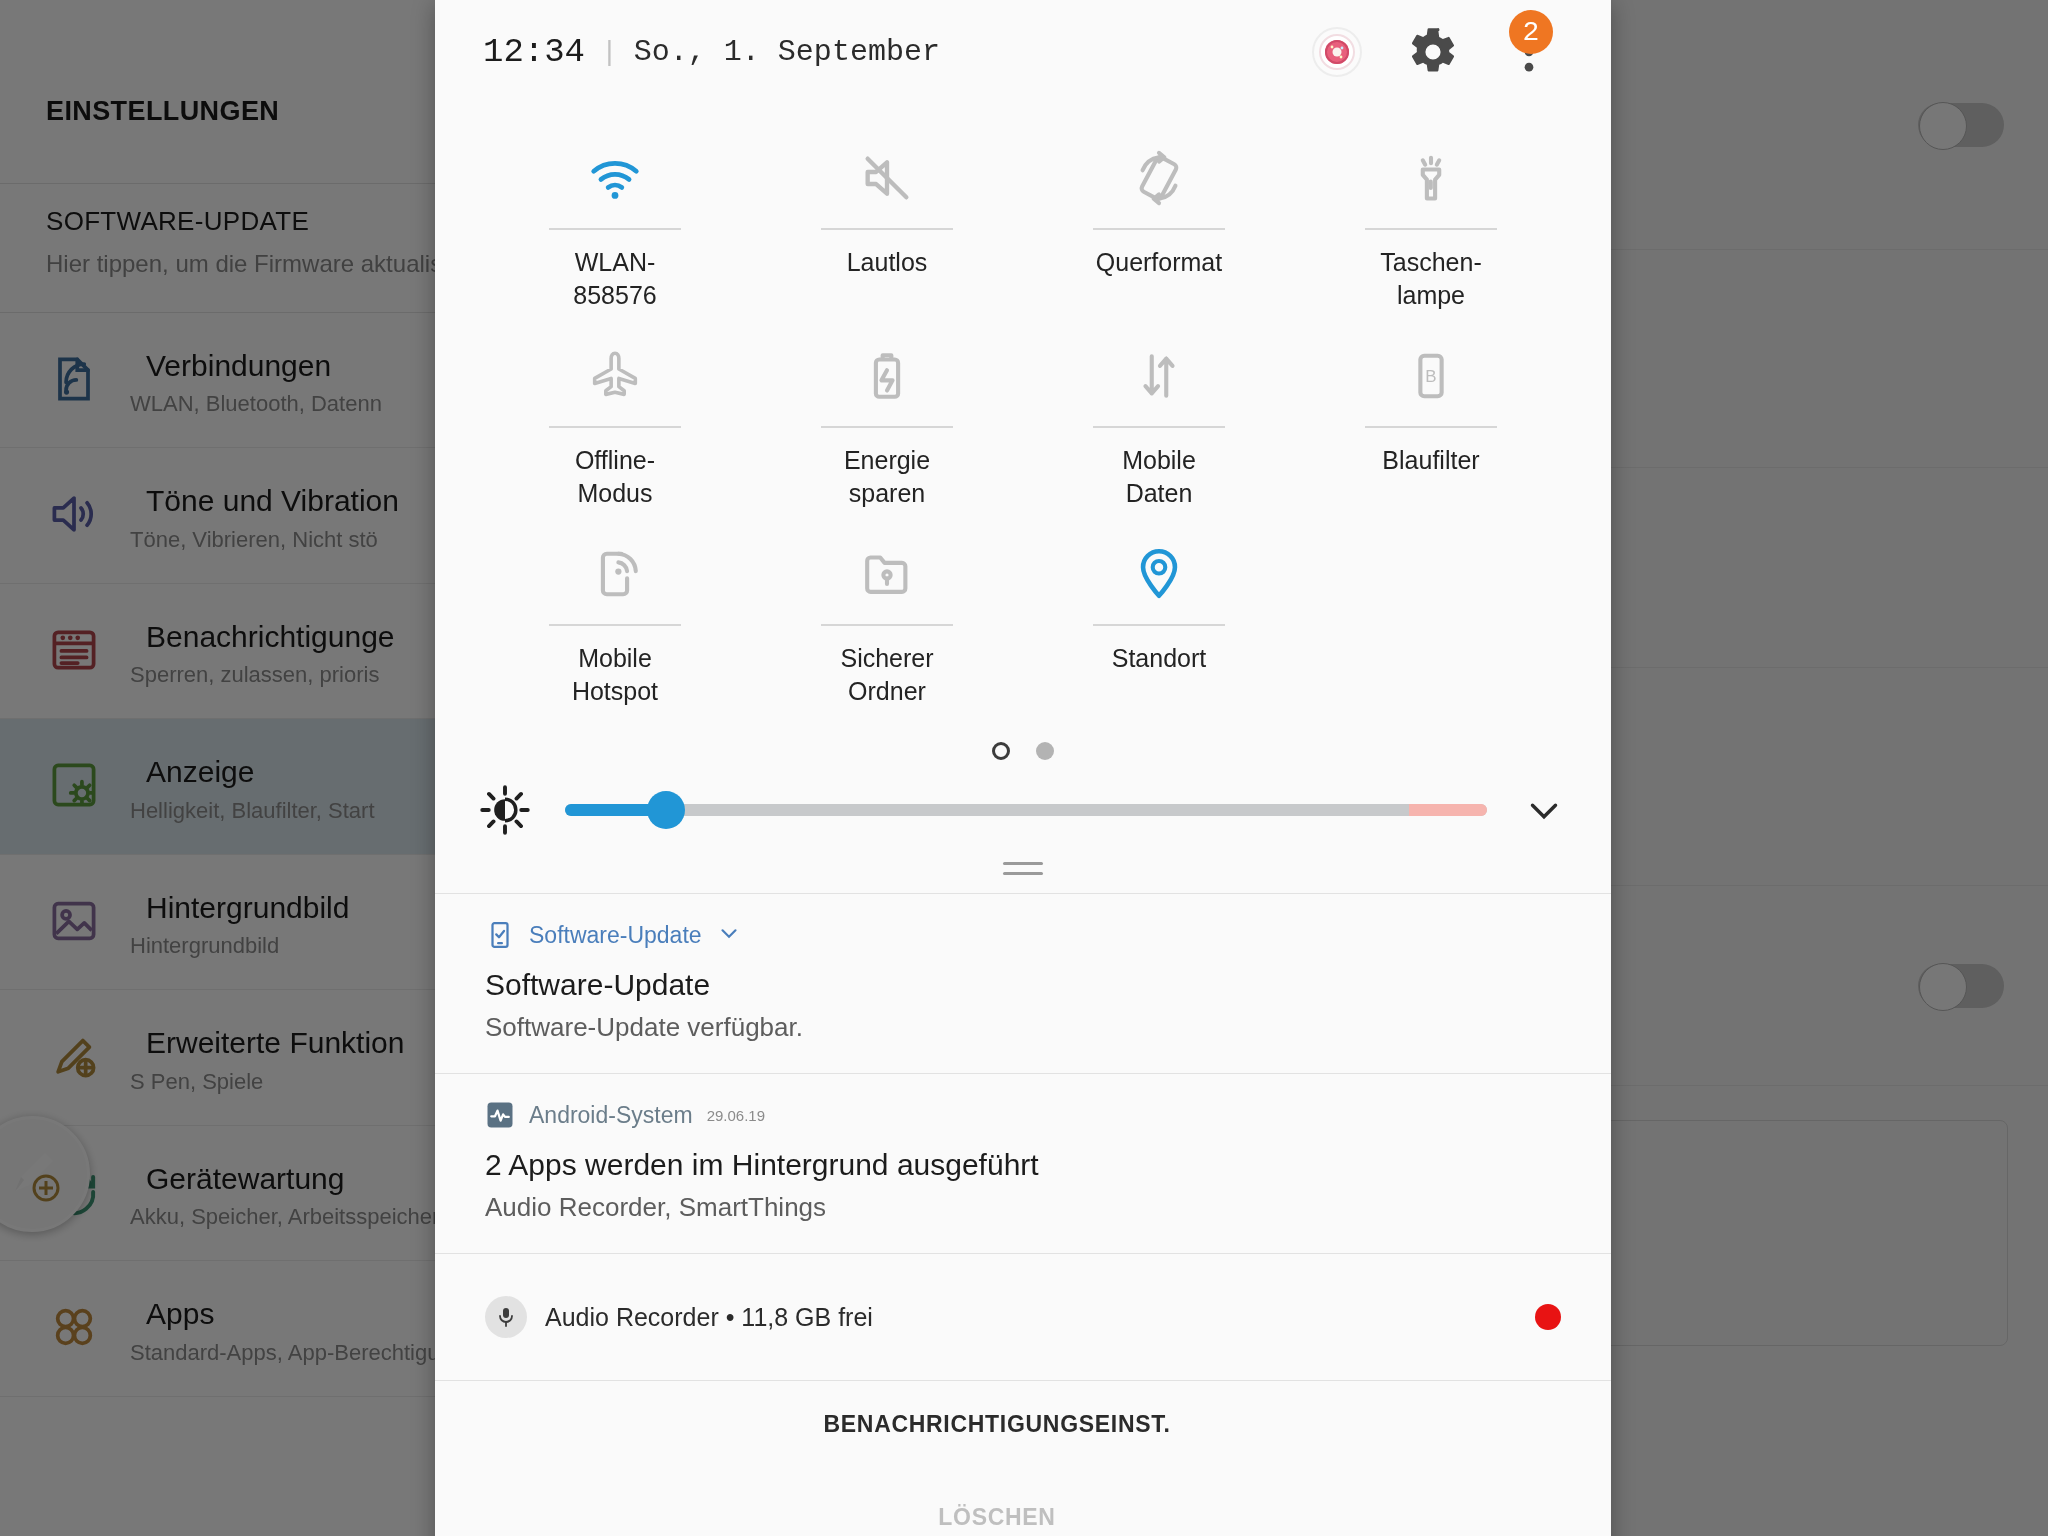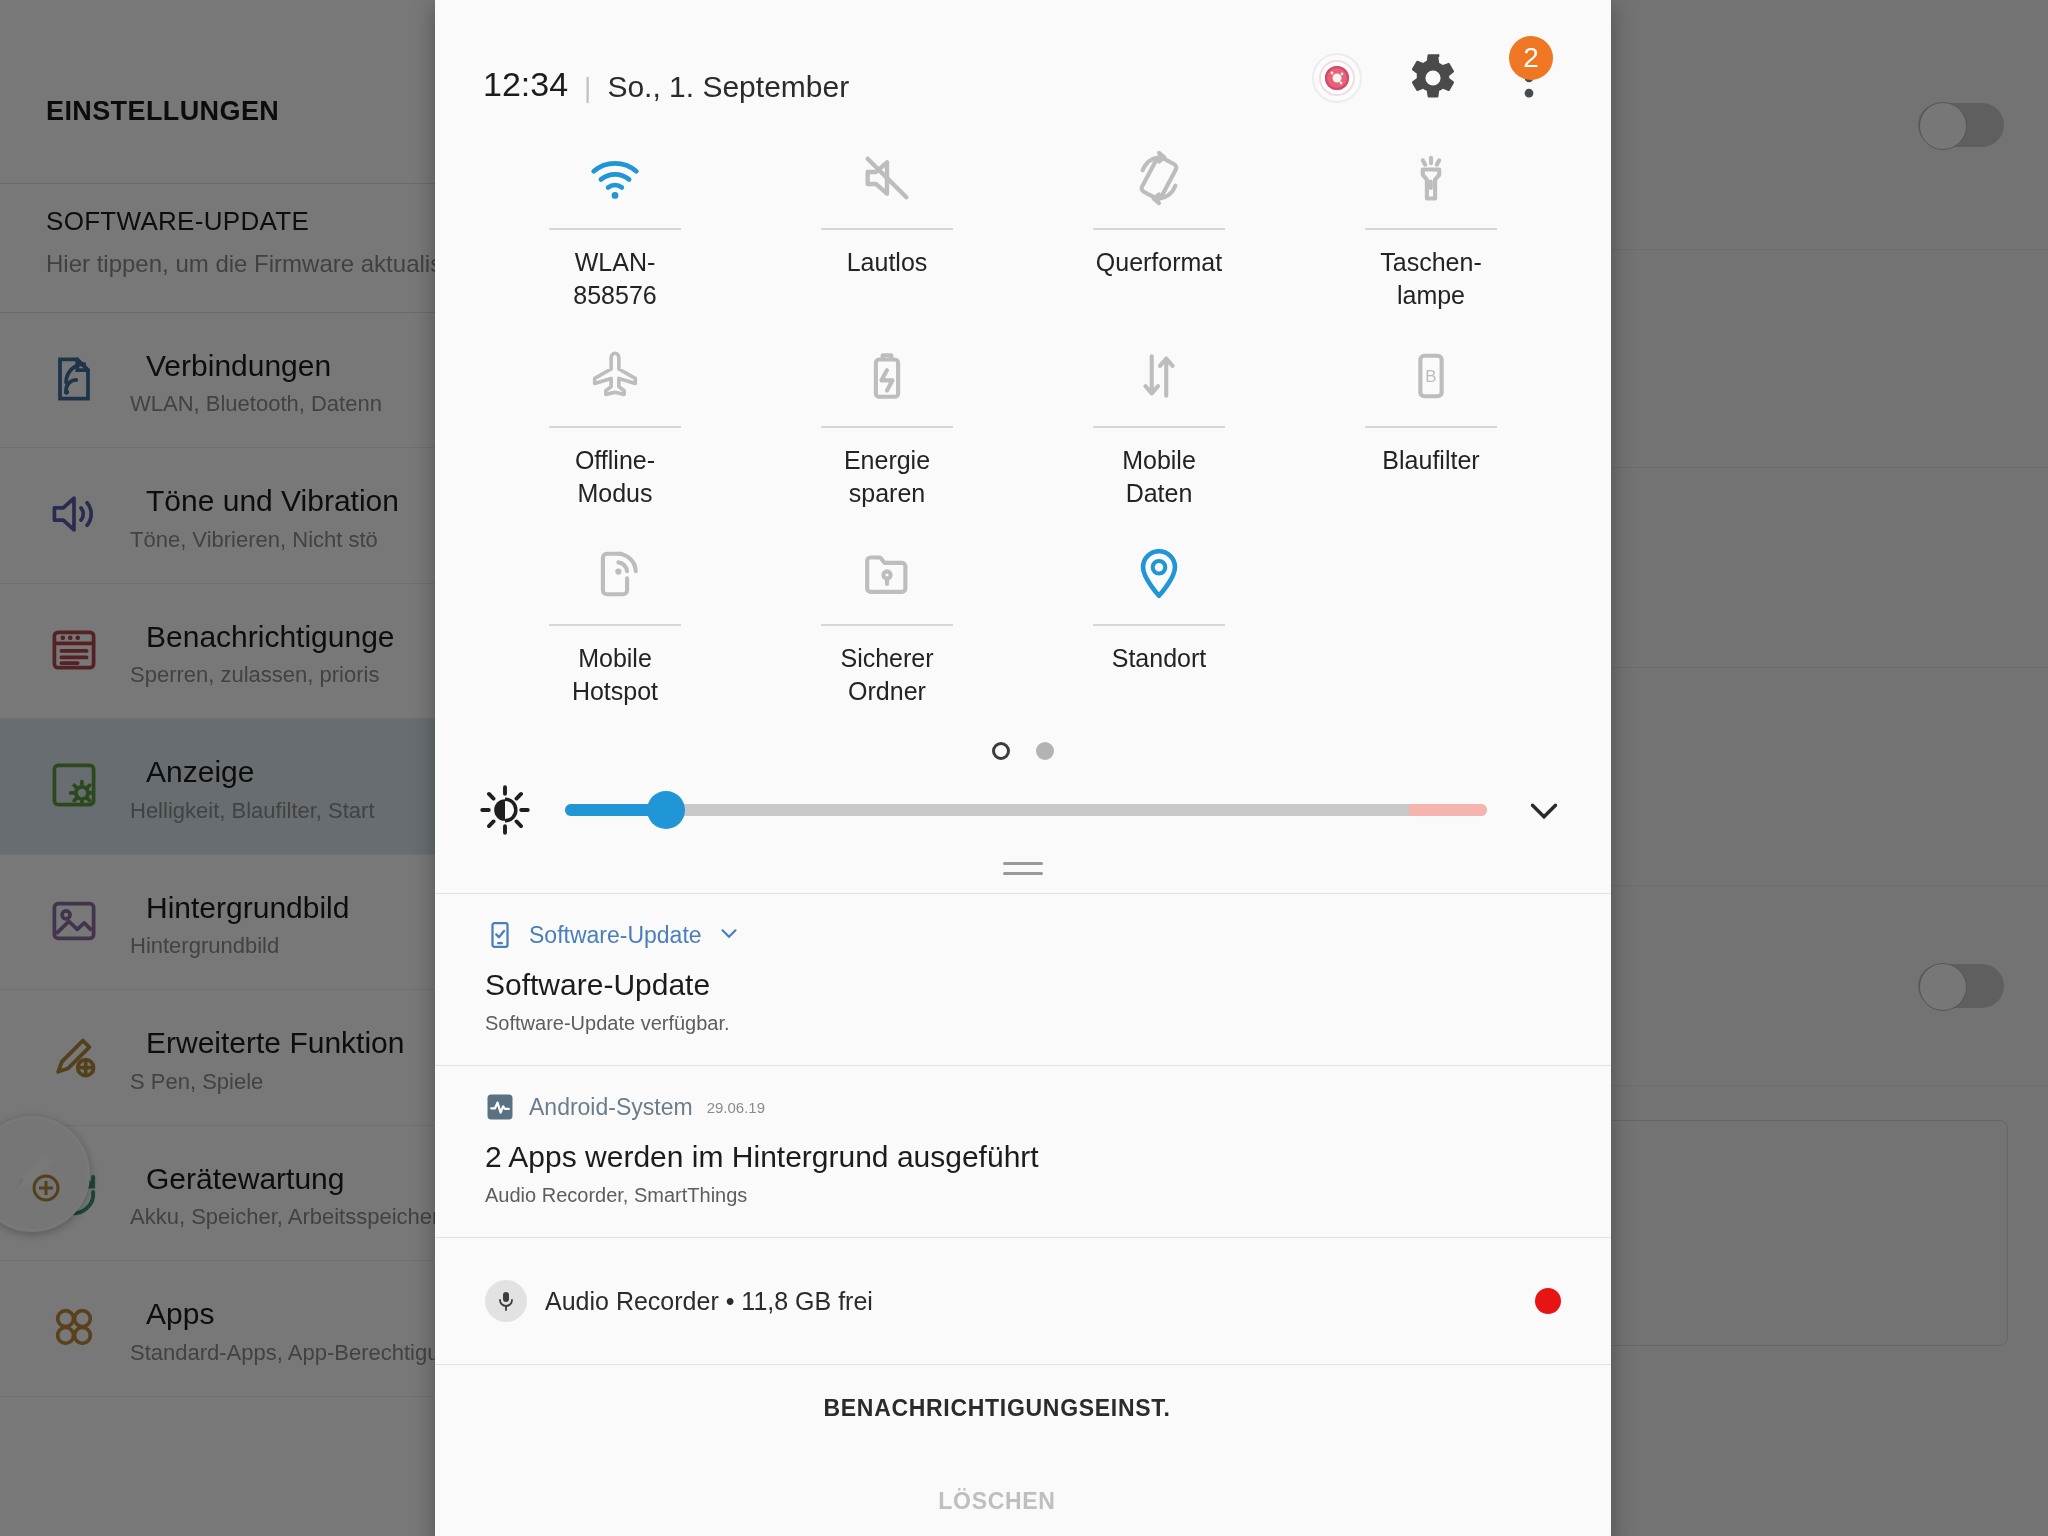--- a/index.html
+++ b/index.html
@@ -84,22 +84,22 @@
 
   
   #quick-panel {
     position:absolute; left:435px; top:0; width:1176px;
     background:#fafafa; z-index:10;
     box-shadow:0 4px 22px rgba(0,0,0,.32);
     display:flex; flex-direction:column;
   }
 
   .qp-statusbar {
-    height:104px; display:flex; align-items:flex-end;
-    padding:0 56px 0 48px; position:relative;
+    height:104px; display:flex; align-items:center;
+    padding:0 56px 0 48px; position:relative;font-family:Liberation Mono, monospace;
   }
   .qp-clock { font-size:34px; color:#1c1c1c; }
   .qp-sep { font-size:28px; color:#c2c2c2; margin:0 16px; }
   .qp-date { font-size:30px; color:#2b2b2b; }
   .qp-sb-icons { margin-left:auto; display:flex; align-items:center; gap:44px; }
   .sb-ic { width:52px; height:52px; position:relative; }
   .badge {
     position:absolute; top:-16px; left:6px;
     min-width:44px; height:44px; border-radius:22px;
     background:#ef7622; color:#fff; font-size:28px;
@@ -164,21 +164,21 @@
   .notif {
     padding:26px 50px 30px 50px;
     border-top:1px solid #e2e2e2;
   }
   .notif-head { display:flex; align-items:center; gap:14px; }
   .notif-app-ic { width:30px; height:30px; flex:0 0 30px; }
   .notif-app { font-size:23px; color:#4a7ebb; }
   .notif-app.gray { color:#6b7d8a; }
   .notif-time { font-size:15px; color:#8b8b8b; }
   .notif-title { font-size:30px; color:#1c1c1c; margin-top:18px; }
-  .notif-body { font-size:20px; color:#5d5d5d; margin-top:10px; }
+  .notif-body { font-size:26px; color:#5d5d5d; margin-top:10px; }
 
   .notif-compact {
     display:flex; align-items:center; gap:18px;
     padding:42px 50px; border-top:1px solid #e2e2e2;
   }
   .nc-ic {
     width:42px; height:42px; border-radius:50%; background:#e2e2e2;
     display:flex; align-items:center; justify-content:center; flex:0 0 42px;
   }
   .nc-text { font-size:25px; color:#2b2b2b; }

